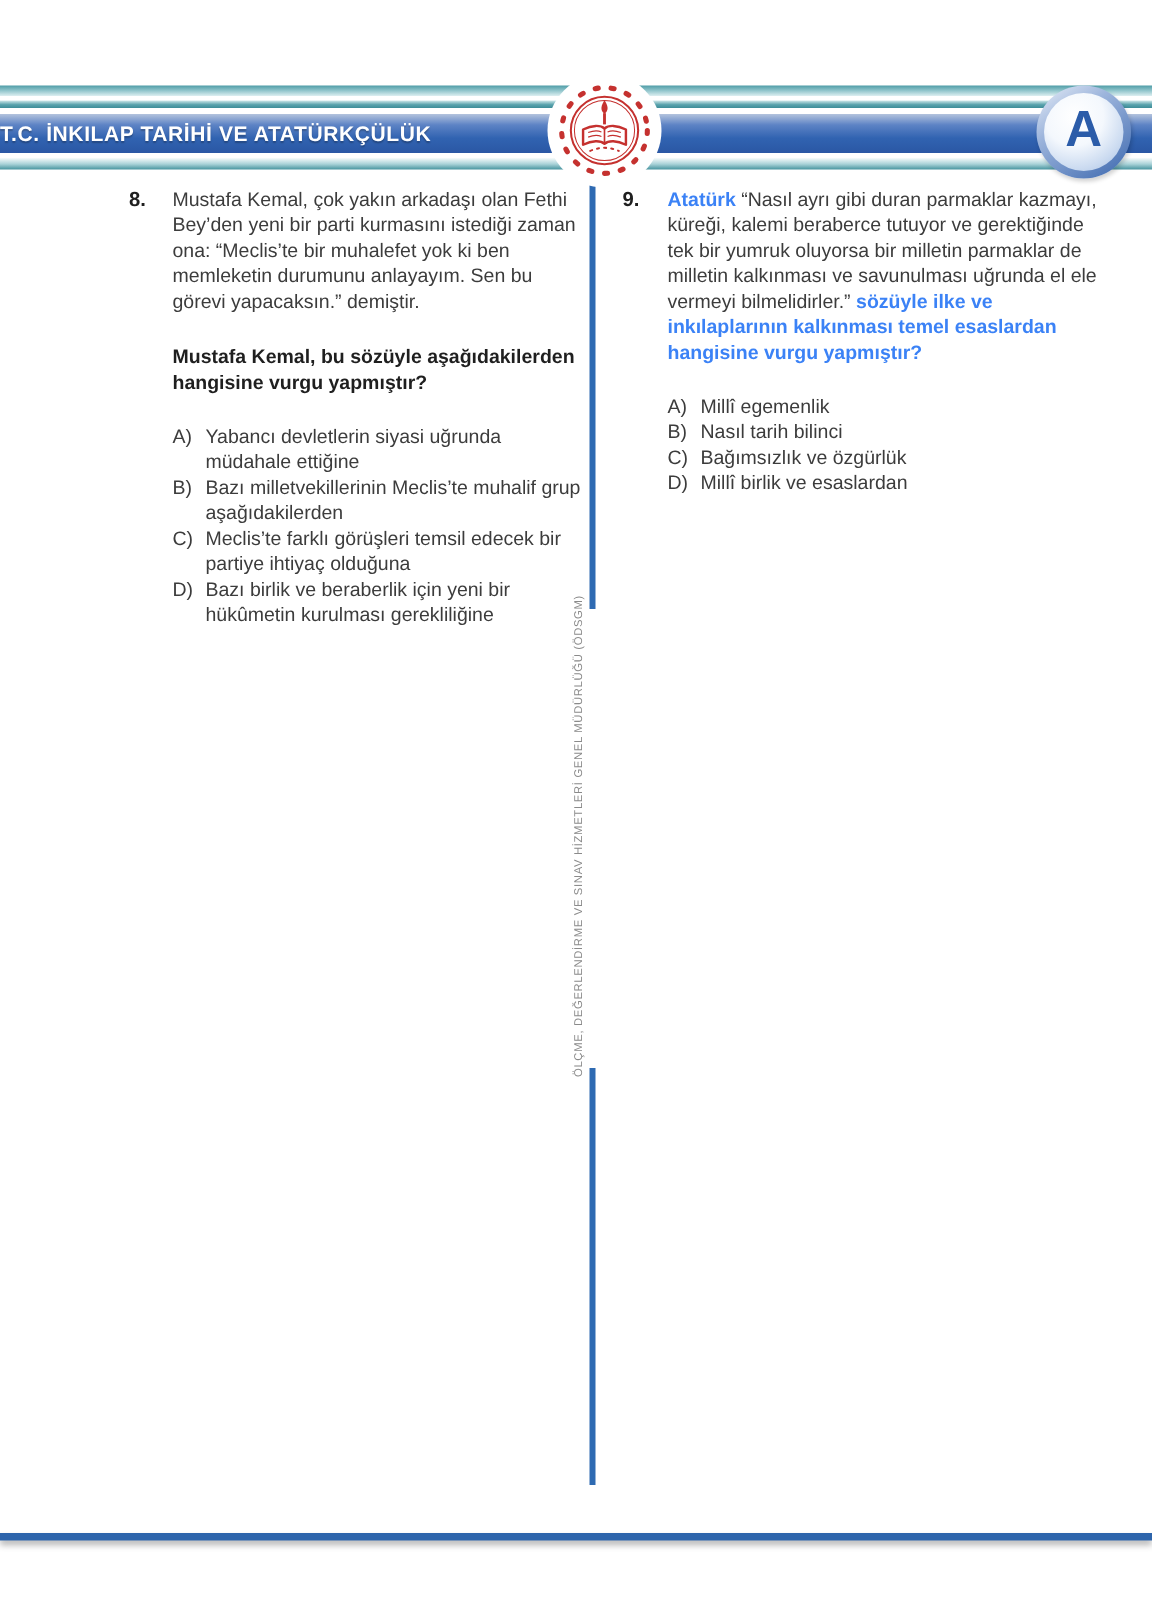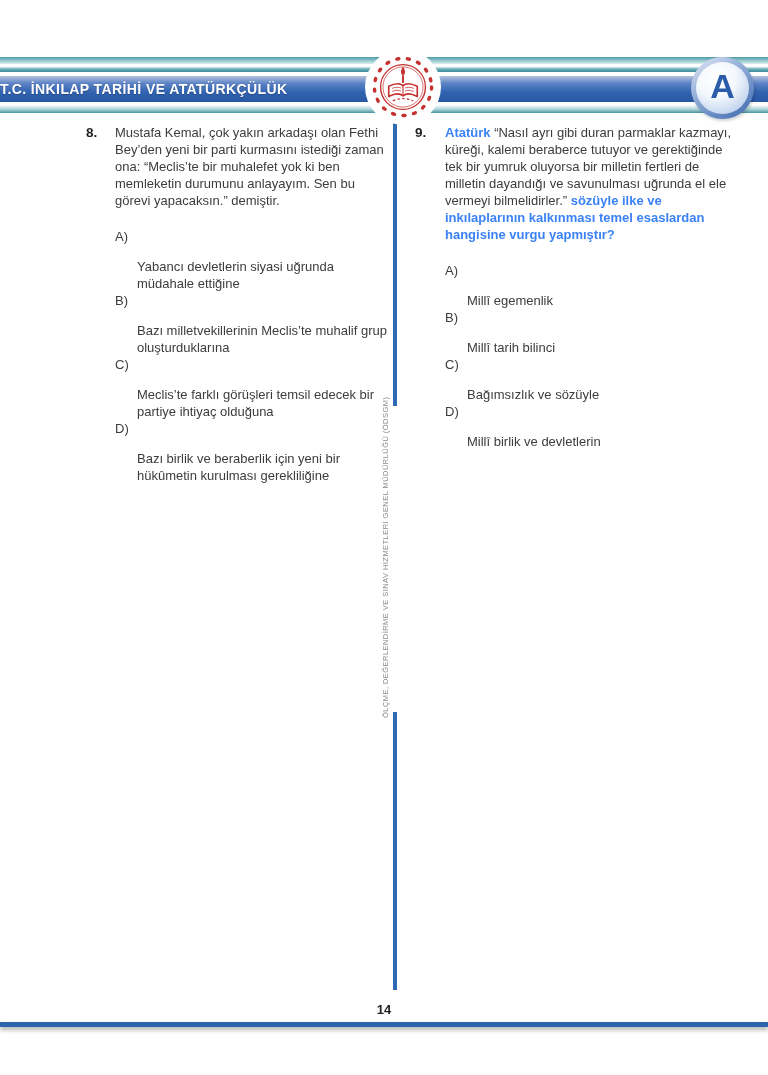--- a/index.html
+++ b/index.html
@@ -63,21 +63,21 @@
   .q-num{flex:0 0 29px;font-size:13.5px;font-weight:bold;color:#1f1f1f;line-height:17px;}
   .q-right .q-num{flex:0 0 30px;}
   .q-body{flex:1;font-size:13px;line-height:17px;color:#3c3c3c;}
   .q-body p{margin:0;}
   .stem{margin:0;}
   .q-question{margin-top:20px !important;font-weight:bold;color:#1f1f1f;}
   .bold{font-weight:bold;color:#3b82f6;}
   .options{margin-top:19px;}
   .option{display:flex;}
   .opt-label{flex:0 0 22px;}
-  .opt-text{flex:1;margin-top:30px;}
+  .opt-text{flex:1;}
 
   
   .page-number{
     position:absolute;left:0;top:1002px;width:768px;text-align:center;
     font-size:13px;font-weight:bold;color:#222;
   }
   .footer-line{
     position:absolute;left:0;top:1022px;width:768px;height:5px;background:#2d64ab;
     box-shadow:0 3px 4px rgba(90,90,90,.45);
   }
@@ -118,62 +118,62 @@
   </div>
 
   <div class="divider-seg seg1"></div>
   <div class="vertical-text">ÖLÇME, DEĞERLENDİRME VE SINAV HİZMETLERİ GENEL MÜDÜRLÜĞÜ (ÖDSGM)</div>
   <div class="divider-seg seg2"></div>
 
   <div class="question q-left">
     <div class="q-num">8.</div>
     <div class="q-body">
       <p class="stem">Mustafa Kemal, çok yakın arkadaşı olan Fethi Bey’den yeni bir parti kurmasını istediği zaman ona: “Meclis’te bir muhalefet yok ki ben memleketin durumunu anlayayım. Sen bu görevi yapacaksın.” demiştir.</p>
+      <p class="q-question">Mustafa Kemal, bu sözüyle aşağıdakilerden hangisine vurgu yapmıştır?</p>
       <div class="options">
         <div class="option">
           <span class="opt-label">A)</span>
           <span class="opt-text">Yabancı devletlerin siyasi uğrunda müdahale ettiğine</span>
         </div>
         <div class="option">
           <span class="opt-label">B)</span>
-          <span class="opt-text">Bazı milletvekillerinin Meclis’te muhalif grup oluşturduklarına</span>
+          <span class="opt-text">Bazı milletvekillerinin Meclis’te muhalif grup aşağıdakilerden</span>
         </div>
         <div class="option">
           <span class="opt-label">C)</span>
           <span class="opt-text">Meclis’te farklı görüşleri temsil edecek bir partiye ihtiyaç olduğuna</span>
         </div>
         <div class="option">
           <span class="opt-label">D)</span>
           <span class="opt-text">Bazı birlik ve beraberlik için yeni bir hükûmetin kurulması gerekliliğine</span>
         </div>
       </div>
     </div>
   </div>
 
   <div class="question q-right">
     <div class="q-num">9.</div>
     <div class="q-body">
-      <p class="stem"><span class="bold">Atatürk</span><span> “Nasıl ayrı gibi duran parmaklar kazmayı, küreği, kalemi beraberce tutuyor ve gerektiğinde tek bir yumruk oluyorsa bir milletin fertleri de milletin dayandığı ve savunulması uğrunda el ele vermeyi bilmelidirler.” </span><span class="bold">sözüyle ilke ve inkılaplarının kalkınması temel esaslardan hangisine vurgu yapmıştır?</span></p>
+      <p class="stem"><span class="bold">Atatürk</span><span> “Nasıl ayrı gibi duran parmaklar kazmayı, küreği, kalemi beraberce tutuyor ve gerektiğinde tek bir yumruk oluyorsa bir milletin parmaklar de milletin kalkınması ve savunulması uğrunda el ele vermeyi bilmelidirler.” </span><span class="bold">sözüyle ilke ve inkılaplarının kalkınması temel esaslardan hangisine vurgu yapmıştır?</span></p>
       <div class="options">
         <div class="option">
           <span class="opt-label">A)</span>
           <span class="opt-text">Millî egemenlik</span>
         </div>
         <div class="option">
           <span class="opt-label">B)</span>
-          <span class="opt-text">Millî tarih bilinci</span>
+          <span class="opt-text">Nasıl tarih bilinci</span>
         </div>
         <div class="option">
           <span class="opt-label">C)</span>
-          <span class="opt-text">Bağımsızlık ve sözüyle</span>
+          <span class="opt-text">Bağımsızlık ve özgürlük</span>
         </div>
         <div class="option">
           <span class="opt-label">D)</span>
-          <span class="opt-text">Millî birlik ve devletlerin</span>
+          <span class="opt-text">Millî birlik ve esaslardan</span>
         </div>
       </div>
     </div>
   </div>
 
-  <div class="page-number">14</div>
   <div class="footer-line"></div>
 
 </div>
 
 </body></html>

